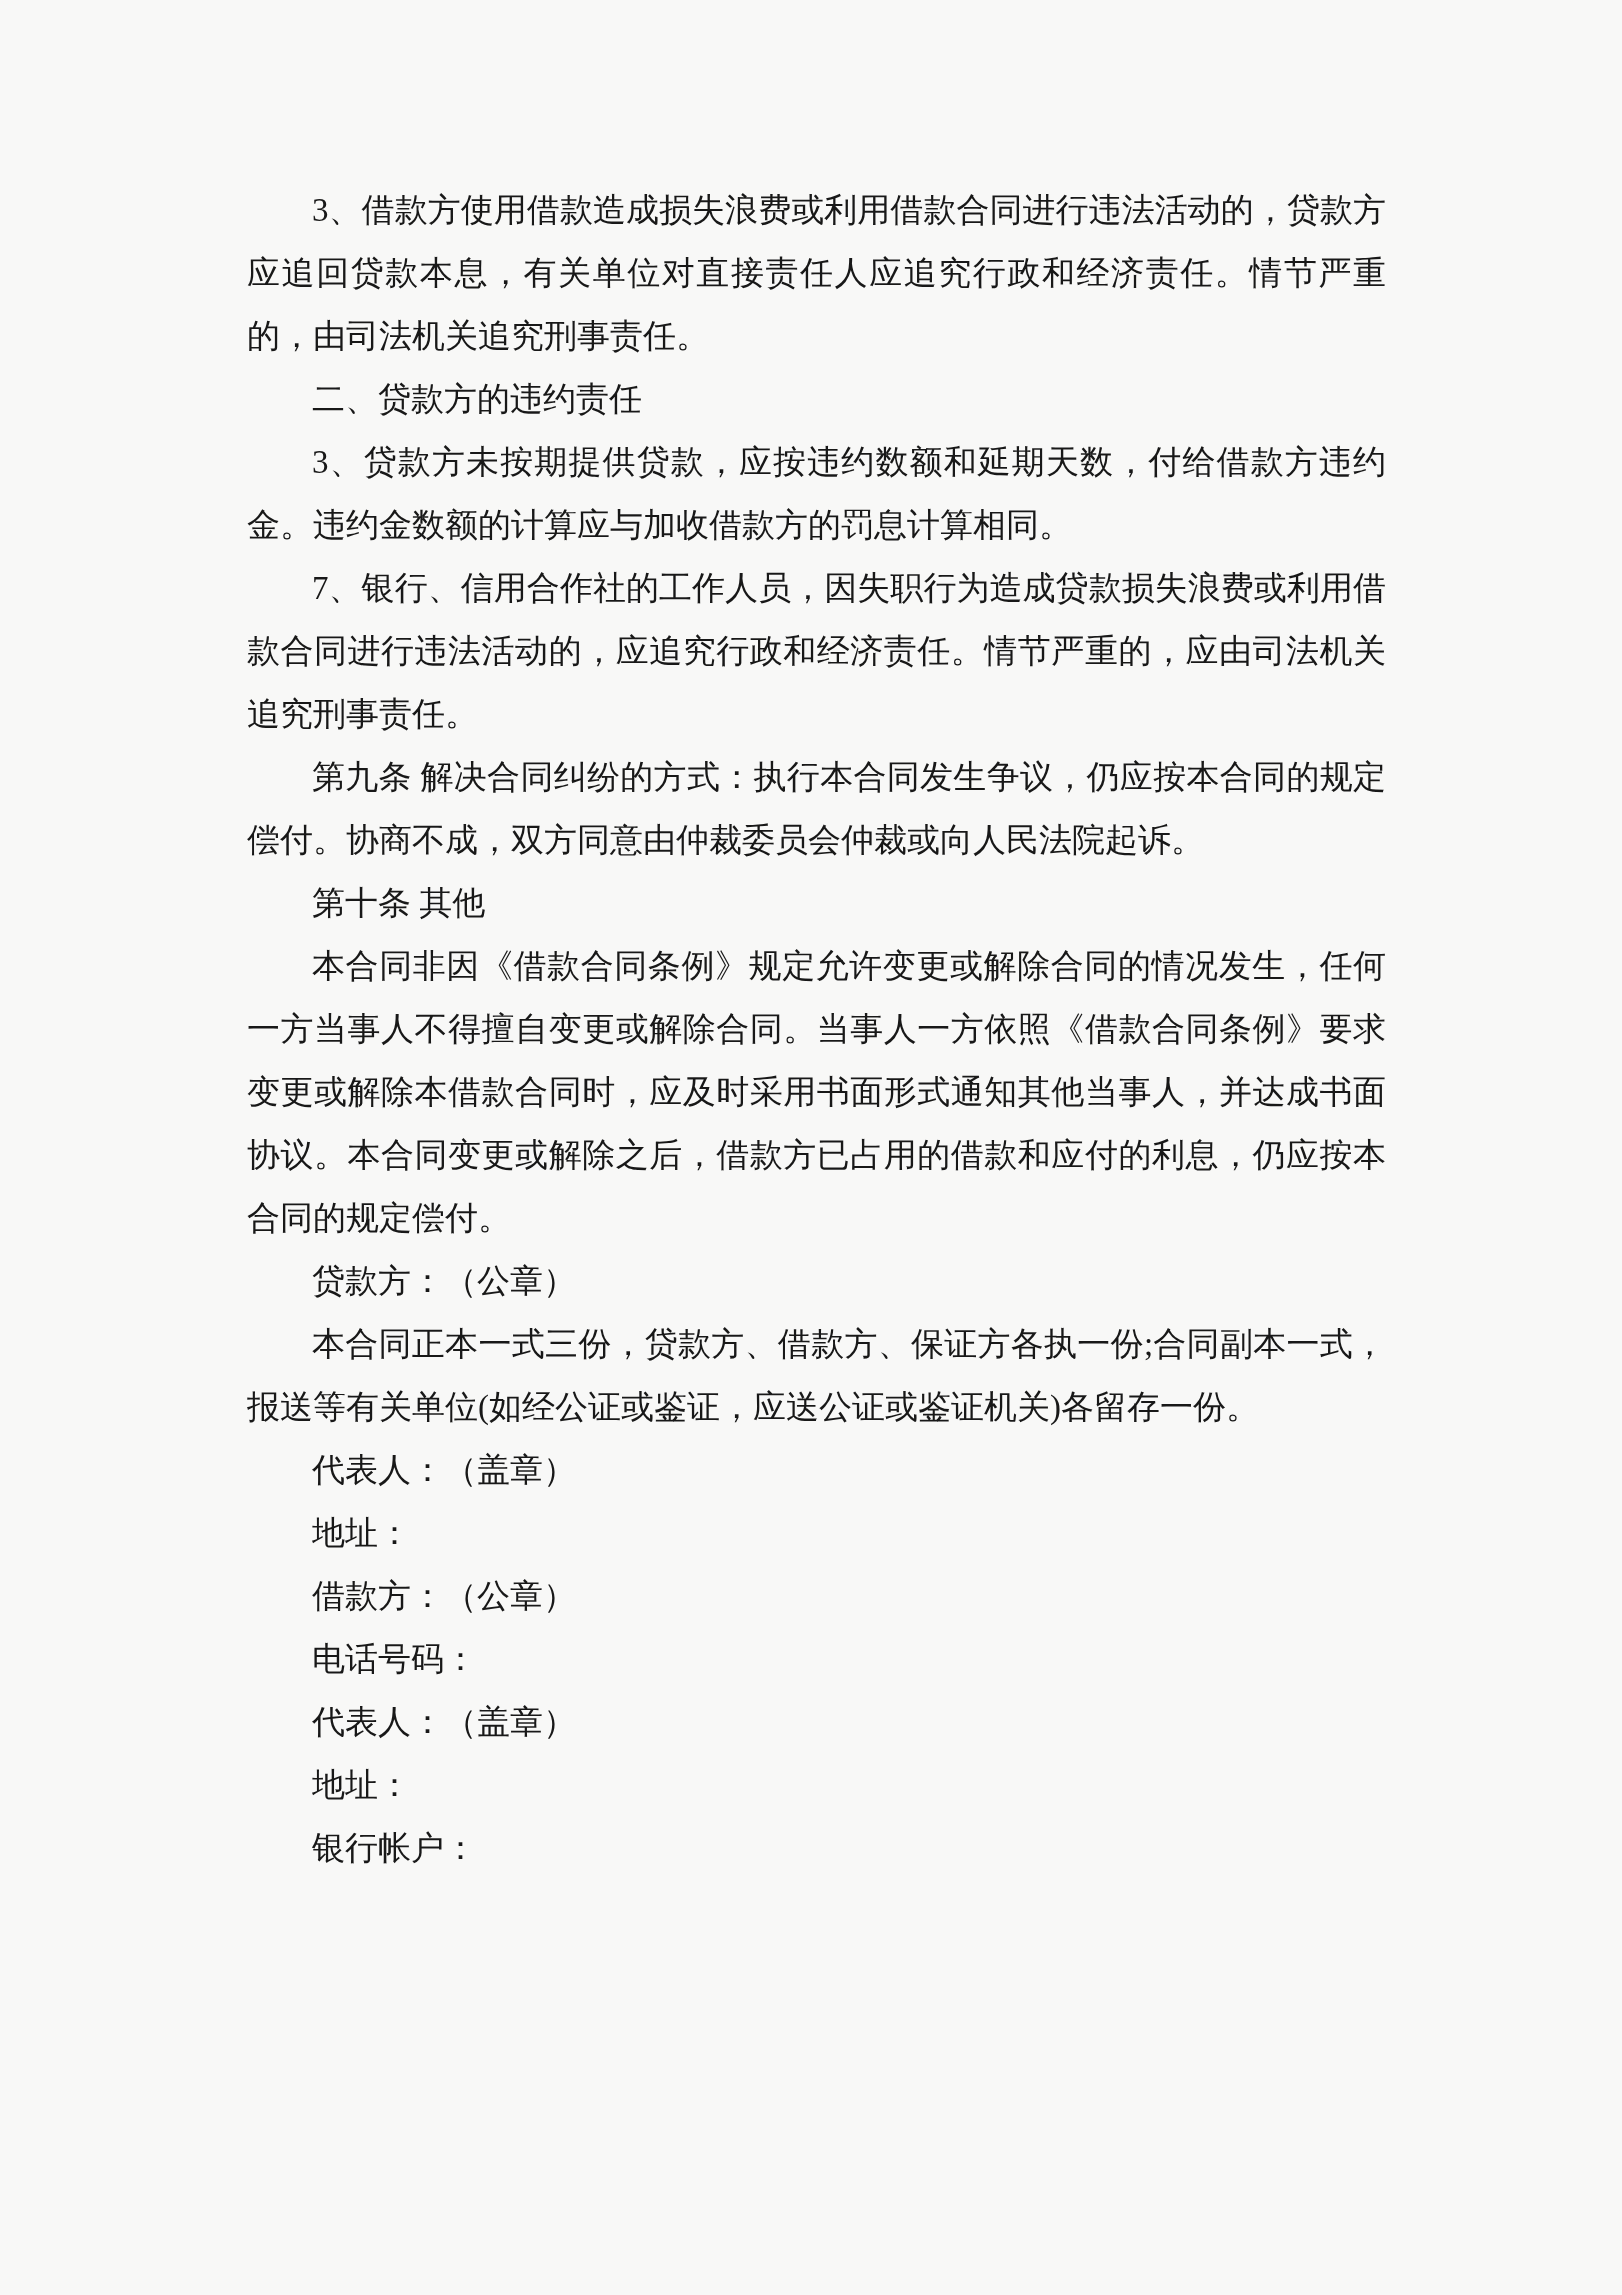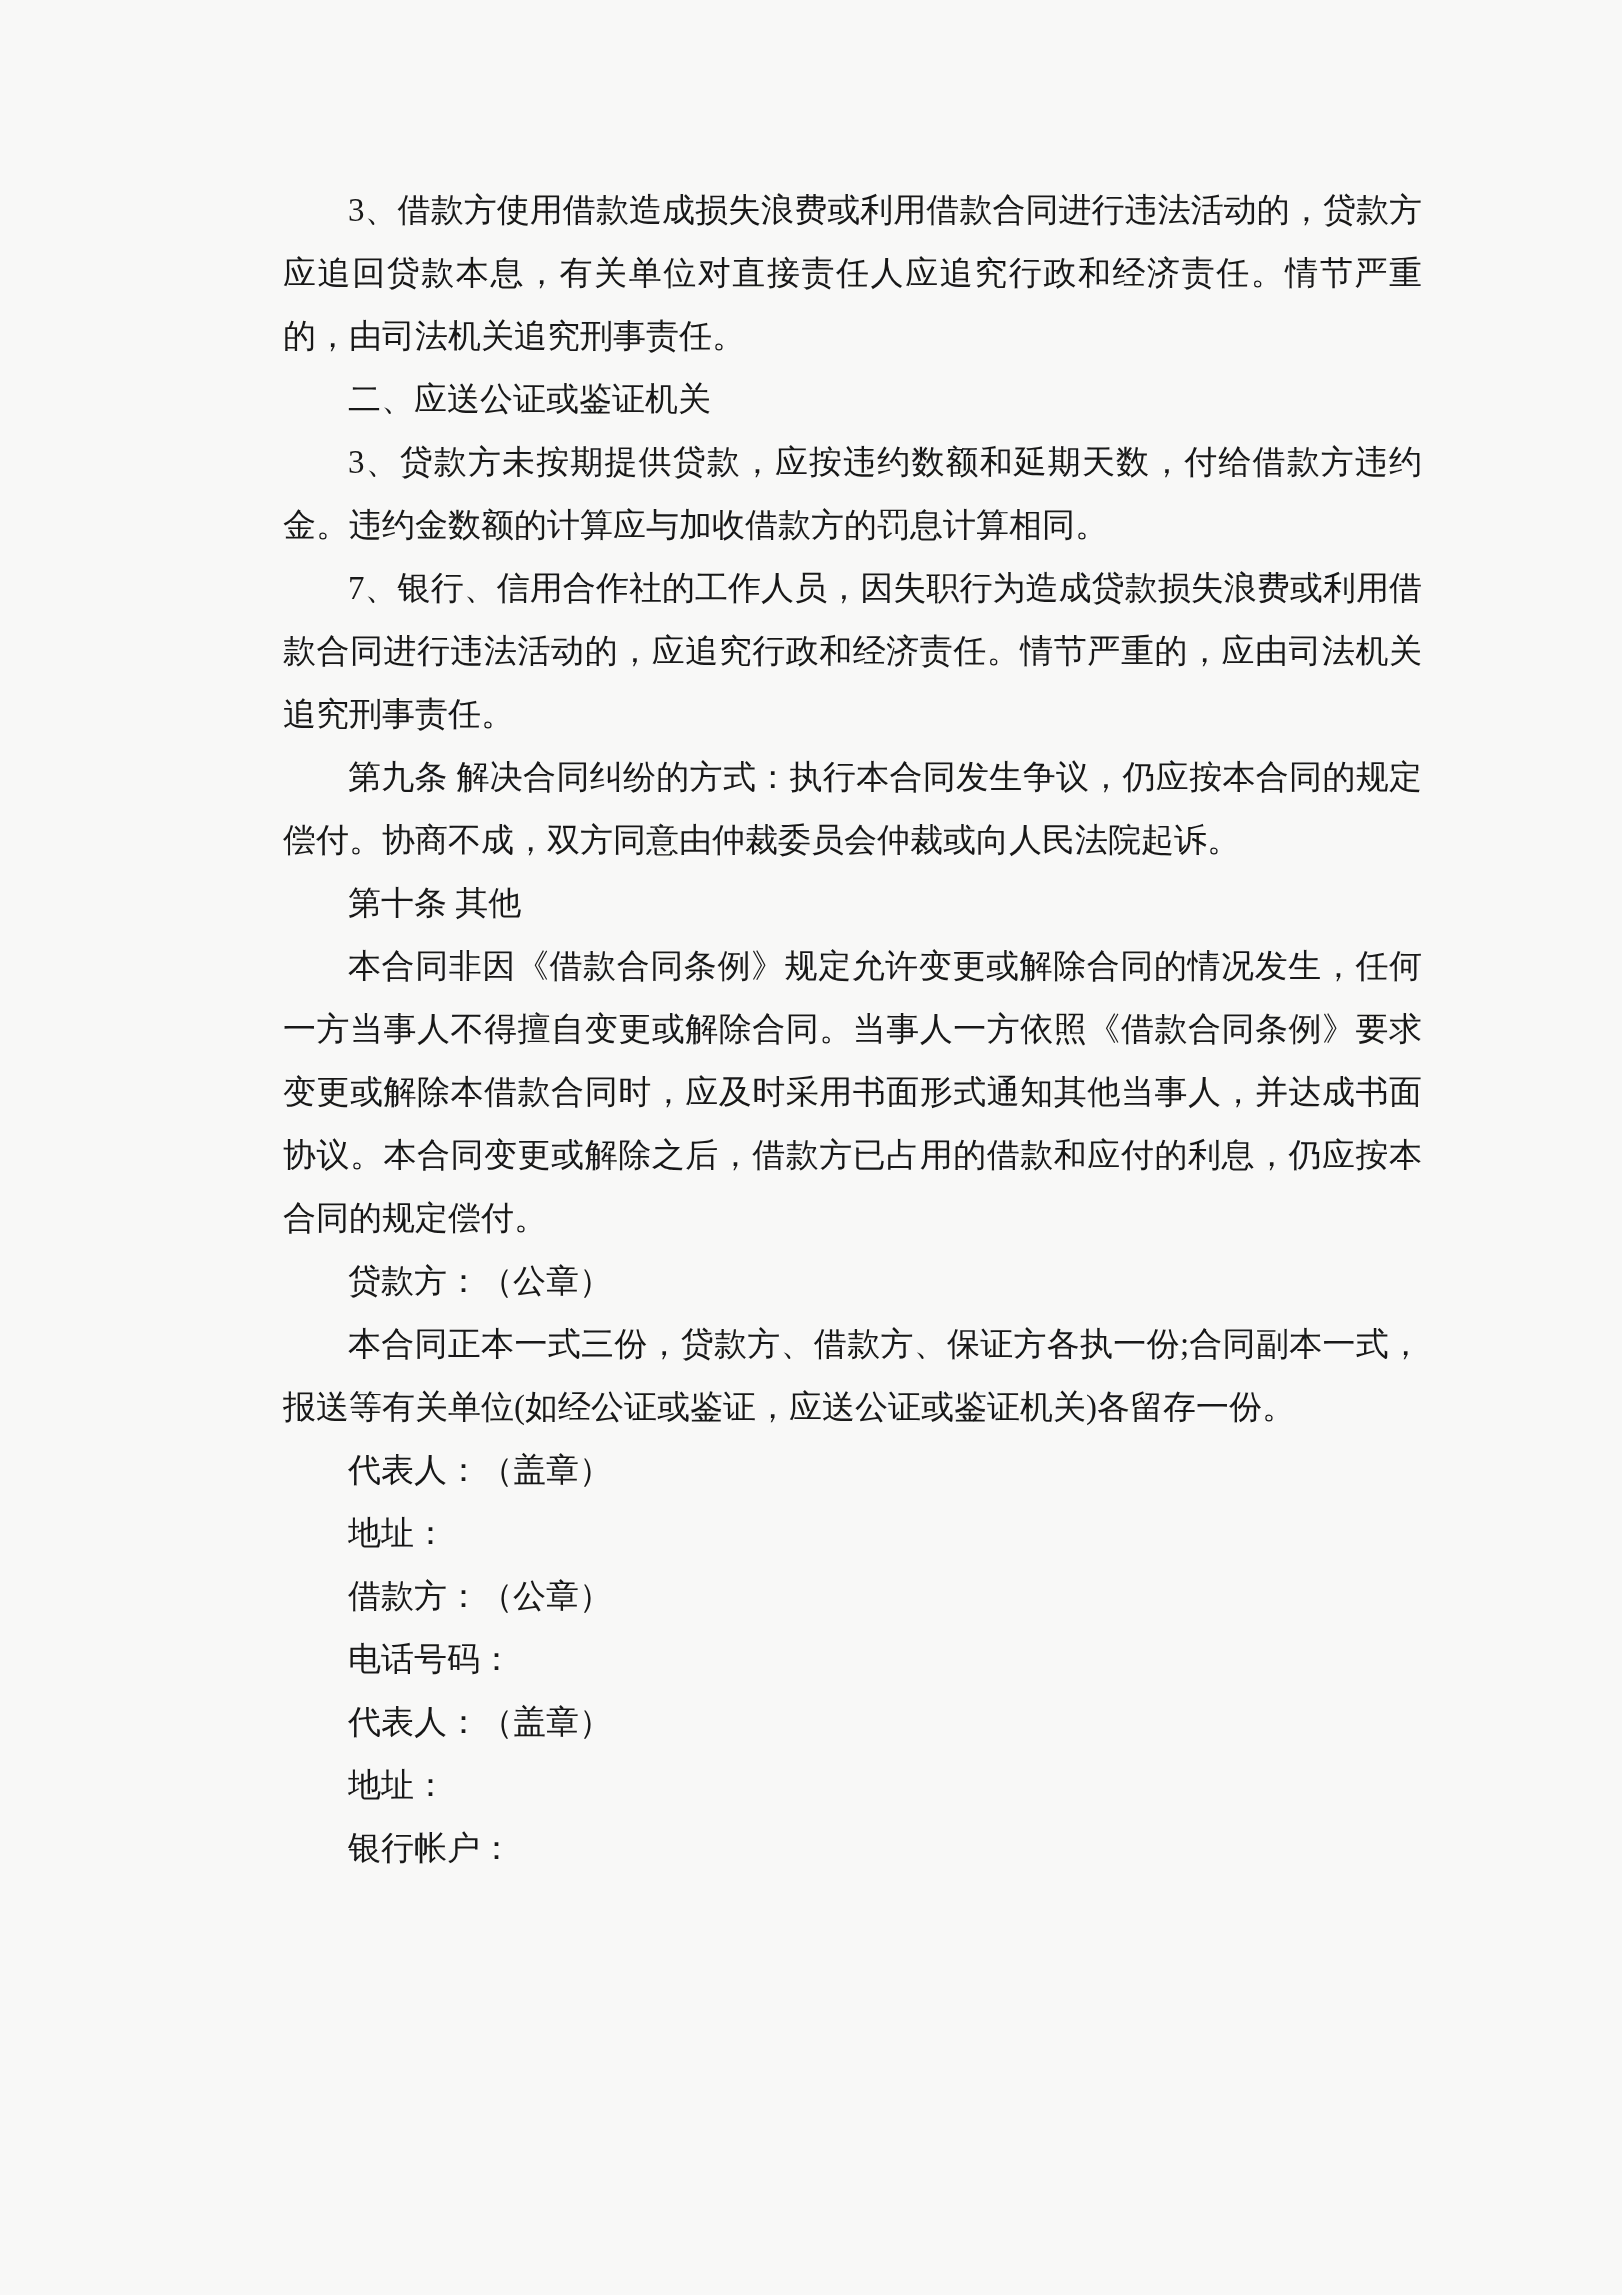--- a/index.html
+++ b/index.html
@@ -31,23 +31,23 @@
     text-justify: inter-ideograph;
     text-indent: 65px;
     word-break: break-all;
     letter-spacing: 0px;
   }
 </style>
 </head>
 <body style="background: rgb(248, 248, 247);">
 
 <div class="page" style="background: rgb(248, 248, 247);">
-  <div class="text-block" style="color: rgb(24, 24, 24); margin-left: 36px;">
+  <div class="text-block" style="color: rgb(24, 24, 24);">
     <p>3、借款方使用借款造成损失浪费或利用借款合同进行违法活动的，贷款方应追回贷款本息，有关单位对直接责任人应追究行政和经济责任。情节严重的，由司法机关追究刑事责任。</p>
-    <p>二、应送公证或鉴证机关</p>
+    <p>二、贷款方的违约责任</p>
     <p>3、贷款方未按期提供贷款，应按违约数额和延期天数，付给借款方违约金。违约金数额的计算应与加收借款方的罚息计算相同。</p>
     <p>7、银行、信用合作社的工作人员，因失职行为造成贷款损失浪费或利用借款合同进行违法活动的，应追究行政和经济责任。情节严重的，应由司法机关追究刑事责任。</p>
     <p>第九条 解决合同纠纷的方式：执行本合同发生争议，仍应按本合同的规定偿付。协商不成，双方同意由仲裁委员会仲裁或向人民法院起诉。</p>
     <p>第十条 其他</p>
     <p>本合同非因《借款合同条例》规定允许变更或解除合同的情况发生，任何一方当事人不得擅自变更或解除合同。当事人一方依照《借款合同条例》要求变更或解除本借款合同时，应及时采用书面形式通知其他当事人，并达成书面协议。本合同变更或解除之后，借款方已占用的借款和应付的利息，仍应按本合同的规定偿付。</p>
     <p>贷款方：（公章）</p>
     <p>本合同正本一式三份，贷款方、借款方、保证方各执一份;合同副本一式，报送等有关单位(如经公证或鉴证，应送公证或鉴证机关)各留存一份。</p>
     <p>代表人：（盖章）</p>
     <p>地址：</p>
     <p>借款方：（公章）</p>

